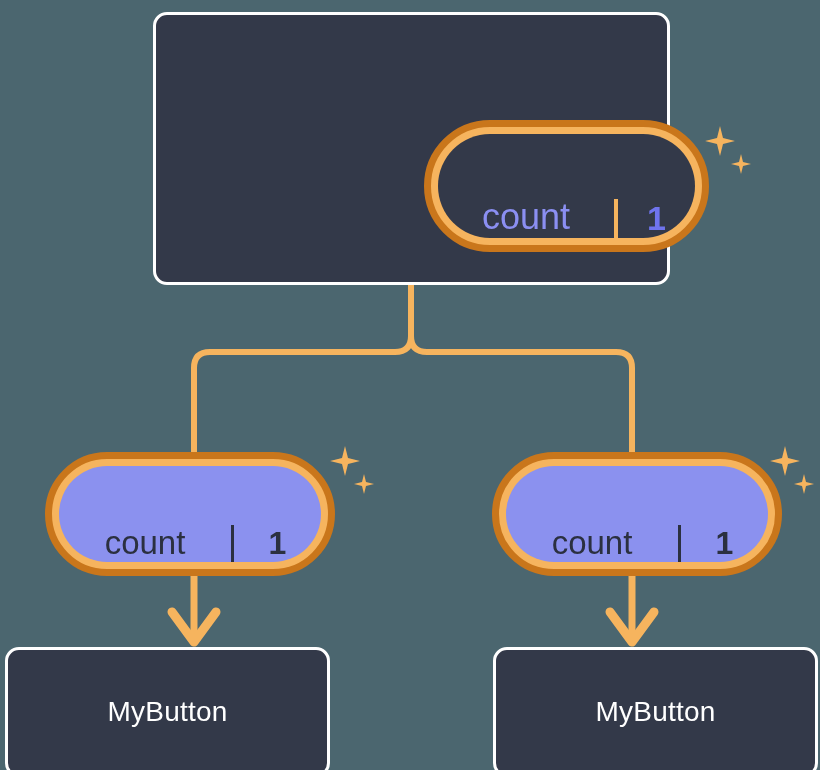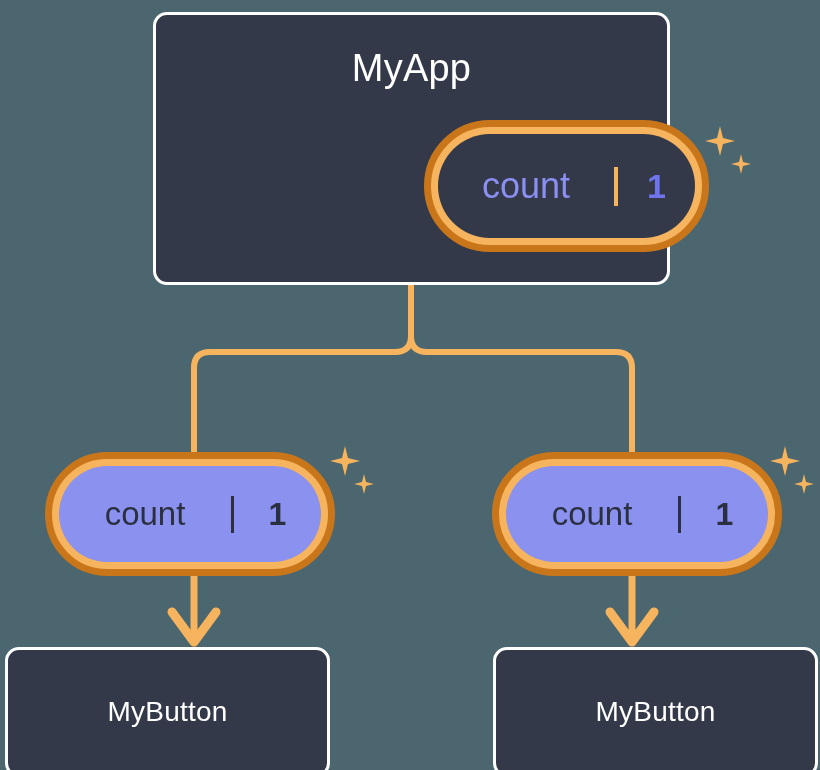--- a/index.html
+++ b/index.html
@@ -91,21 +91,21 @@
     border-radius: 999px;
     background: #f6b45e;
     padding: 7px;
   }
   .pill-inner {
     width: 100%;
     height: 100%;
     box-sizing: border-box;
     border-radius: 999px;
     display: flex;
-    align-items: center;
+    align-items: flex-end;
     overflow: hidden;
   }
   .pill-key, .pill-val {
     display: flex;
     align-items: center;
     justify-content: center;
     box-sizing: border-box;
   }
 
   
@@ -198,21 +198,20 @@
       <path d="M 172 612 L 194 642 L 216 612" fill="none" stroke="#f6b45e" stroke-width="9" stroke-linecap="round" stroke-linejoin="round"></path>
     </g>
 
     <g>
       <line x1="632" y1="572" x2="632" y2="640" stroke="#f6b45e" stroke-width="7" stroke-linecap="butt"></line>
       <path d="M 610 612 L 632 642 L 654 612" fill="none" stroke="#f6b45e" stroke-width="9" stroke-linecap="round" stroke-linejoin="round"></path>
     </g>
   </svg>
 
   <div class="comp-card" id="card-myapp">
-    <div class="card-title">MyApp</div>
 
     <div class="pill-outer pill pill-dark" id="pill-myapp">
       <div class="pill-inner">
         <div class="pill-key">count</div>
         <div class="pill-val">1</div>
       </div>
     </div>
 
     <div class="sparkle-group" id="sparkles-myapp">
       <div class="sparkle spark-big"></div>

